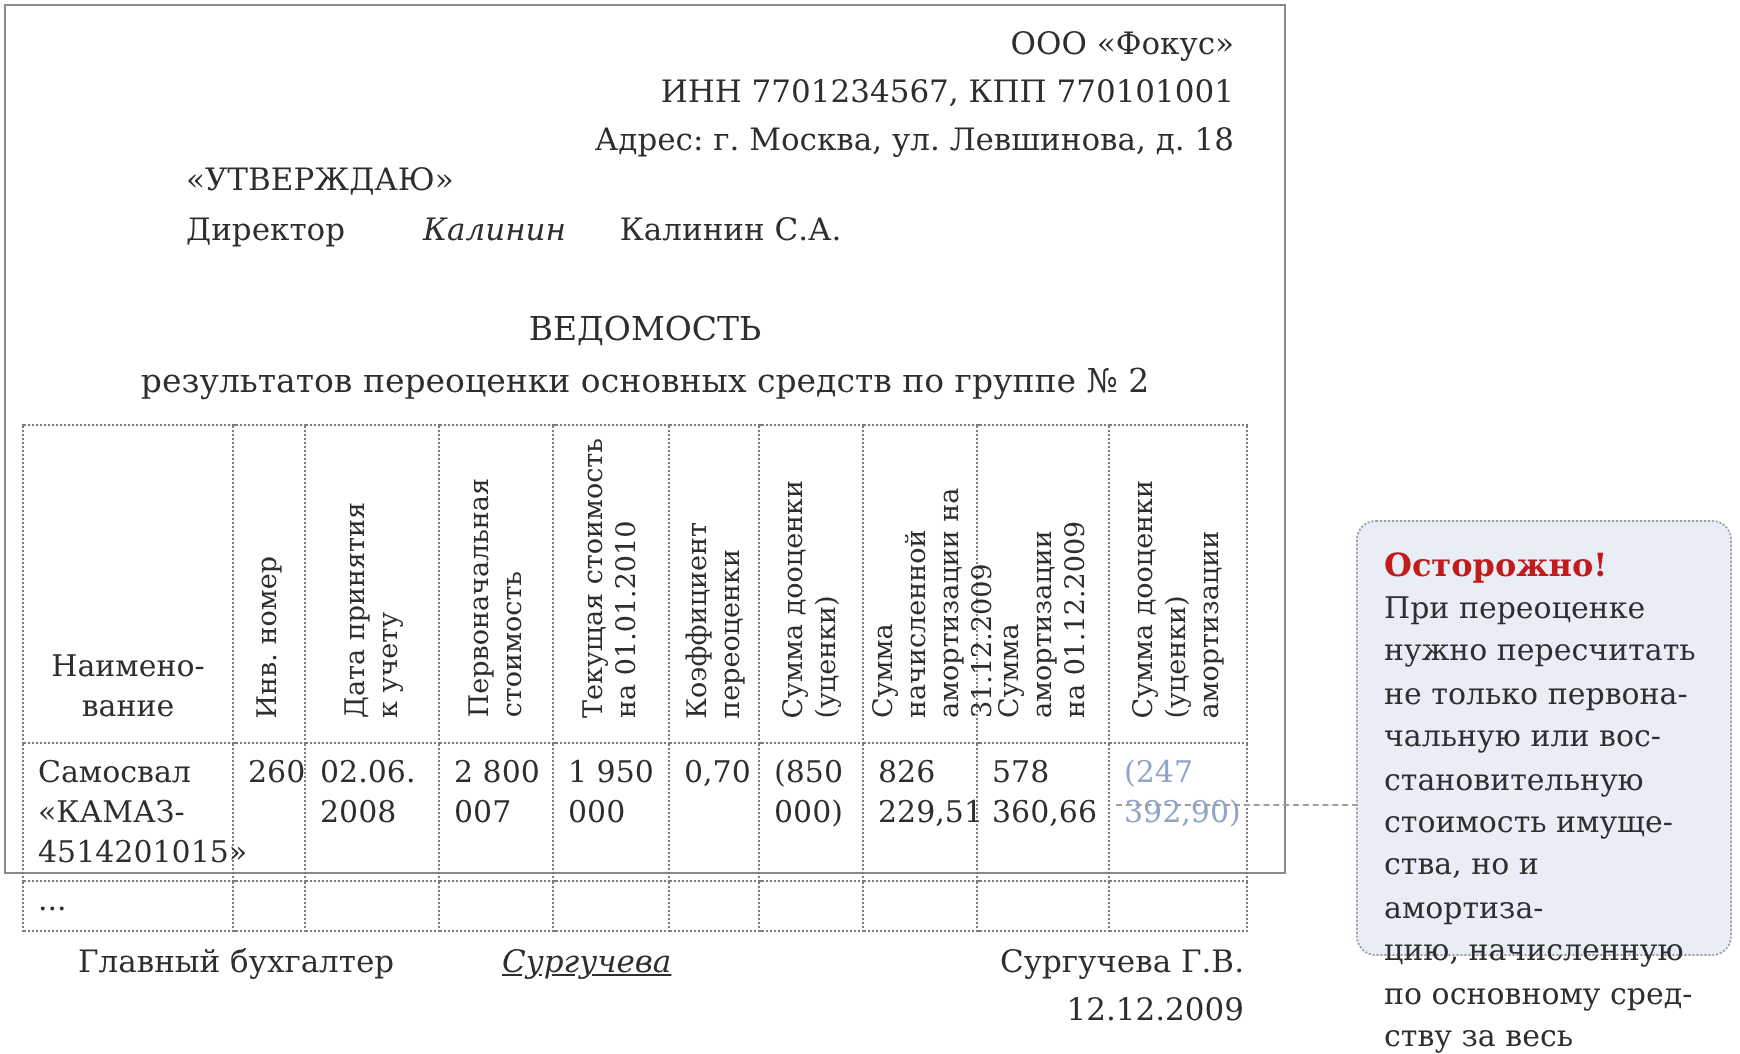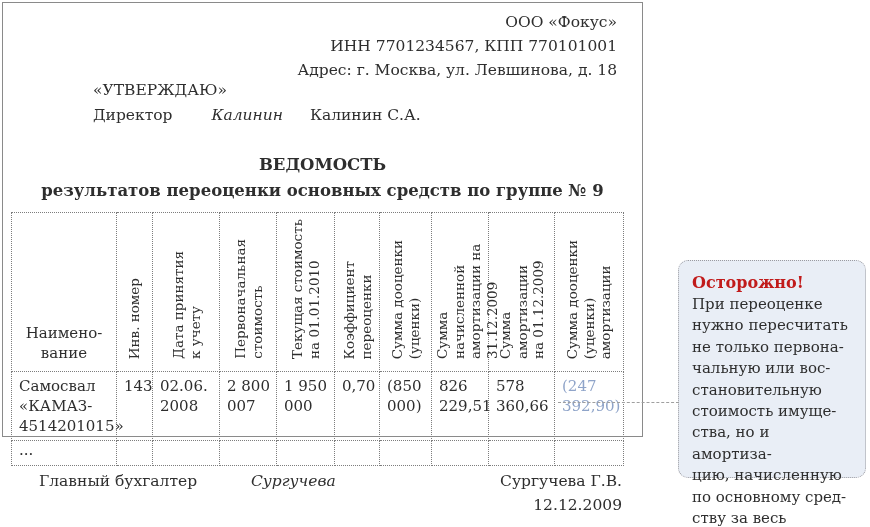--- a/index.html
+++ b/index.html
@@ -26,21 +26,21 @@
     position: absolute; top: 75px; left: 46px;
     font-size: 15.5px; line-height: 25px; margin-left: 44px;
   }
   .approval-line2 span { display: inline-block; }
   .sig { font-style: italic; }
   .approval-line2 .sig { margin-left: 34px; }
   .approval-line2 .dir-name { margin-left: 22px; }
 
   .doc-title {
     position: absolute; top: 149px; left: 0; width: 100%;
-    text-align: center; font-weight: bold; font-size: 16.5px; line-height: 26px;
+    text-align: center; font-weight: normal; font-size: 16.5px; line-height: 26px;
   }
 
   
   table.reval {
     position: absolute; left: 8px; top: 209px;
     width: 612px; table-layout: fixed;
     border-collapse: collapse;
     font-size: 15px;
   }
   table.reval th, table.reval td {
@@ -64,21 +64,21 @@
   td.highlight { color: var(--highlight-value, #8fa4c9); }
   tr.more { height: 25px; }
   tr.more td { vertical-align: top; padding: 0 3px 6px 7px; line-height: 18px; }
 
   
   .doc-footer {
     position: absolute; left: 0; top: 466px; width: 100%;
     font-size: 15.5px; line-height: 24px;
   }
   .doc-footer .acc-label { position: absolute; left: 36px; top: 0; }
-  .doc-footer .acc-sig { position: absolute; left: 248px; top: 0; font-style: italic; }
+  .doc-footer .acc-sig { position: absolute; left: 248px; top: 0; font-style: italic; text-decoration: underline; }
   .doc-footer .acc-right { position: absolute; right: 20px; top: 0; text-align: right; }
 
   
   .connector {
     position: absolute; left: 558px; top: 402px; width: 121px; height: 0;
     border-top: 1px dashed #9f9f9f; z-index: 5;
   }
 
   
   .callout {
@@ -113,21 +113,21 @@
     <div>«УТВЕРЖДАЮ»</div>
     <div class="approval-line2">
       <span>Директор</span>
       <span class="sig">Калинин</span>
       <span class="dir-name">Калинин С.А.</span>
     </div>
   </div>
 
   <div class="doc-title">
     <div>ВЕДОМОСТЬ</div>
-    <div>результатов переоценки основных средств по группе № 9</div>
+    <div>результатов переоценки основных средств по группе № 2</div>
   </div>
 
   <table class="reval">
     <colgroup>
       <col style="width:105px">
         <col style="width:36px">
         <col style="width:67px">
       <col style="width:57px">
         <col style="width:58px">
         <col style="width:45px">
@@ -157,21 +157,21 @@
       <th><span class="vert">Сумма амортизации
 на 01.12.2009</span></th>
       <th><span class="vert">Сумма дооценки
 (уценки)
 амортизации</span></th>
     </tr>
     <tr class="data">
       <td>Самосвал
 «КАМАЗ-
 4514201015»</td>
-      <td>143</td>
+      <td>260</td>
       <td>02.06.
 2008</td>
       <td>2 800
 007</td>
       <td>1 950
 000</td>
       <td>0,70</td>
       <td>(850
 000)</td>
       <td>826

